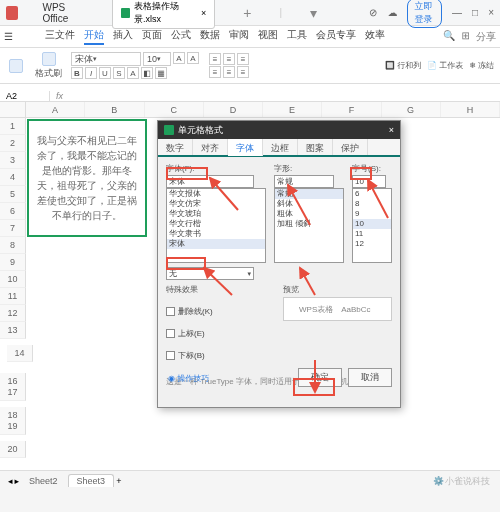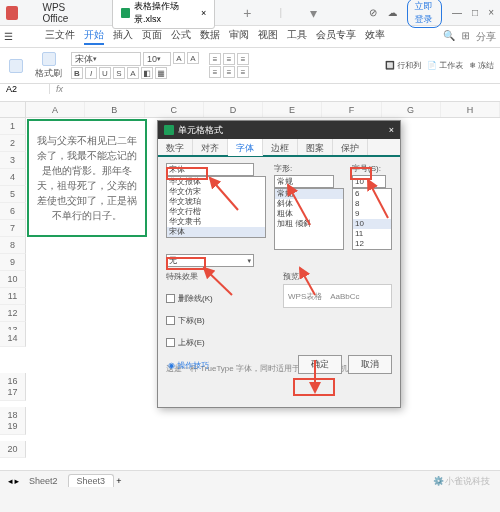--- a/index.html
+++ b/index.html
@@ -22,21 +22,21 @@
 .toolbar{height:36px;background:#fff;display:flex;align-items:center;gap:6px;padding:0 6px;border-bottom:1px solid #ddd;font-size:9px;color:#555}
 .tbtn{display:flex;flex-direction:column;align-items:center;gap:1px;padding:0 3px}
 .tico{width:14px;height:14px;background:#e5eef9;border:1px solid #b8d0ee;border-radius:2px}
 .fontgroup{display:flex;flex-direction:column;gap:1px}
 .fsel{border:1px solid #ccc;height:14px;display:flex;align-items:center;padding:0 3px;font-size:9px;width:70px}
 .szsel{width:28px}
 .minibtns{display:flex;gap:2px}
 .mb{width:12px;height:12px;border:1px solid #ccc;display:flex;align-items:center;justify-content:center;font-size:8px}
 .rightpanel{margin-left:auto;display:flex;gap:6px;font-size:8px;color:#555}
 .rp-item{display:flex;align-items:center;gap:2px}
-.formulabar{height:18px;background:#fff;display:flex;align-items:flex-start;border-bottom:1px solid #ddd;font-size:9px}
+.formulabar{height:18px;background:#fff;display:flex;align-items:flex-end;border-bottom:1px solid #ddd;font-size:9px}
 .cellref{width:50px;border-right:1px solid #ddd;padding:0 6px}
 .fx{padding:0 6px;color:#888;font-style:italic}
 .fcontent{flex:1;padding:0 4px;color:#333}
 .grid{position:relative;background:#fff;height:380px}
 .colheads{display:flex;height:16px;border-bottom:1px solid #ddd;background:#f8f8f8}
 .corner{width:26px;border-right:1px solid #ddd}
 .colh{flex:1;text-align:center;font-size:9px;color:#666;border-right:1px solid #eee;line-height:16px}
 .rows{position:absolute;top:16px;left:0;right:0;bottom:0}
 .rowh{position:absolute;left:0;width:26px;text-align:center;font-size:9px;color:#666;border-right:1px solid #ddd;border-bottom:1px solid #eee;background:#f8f8f8;line-height:17px;height:17px}
 .cellA2{position:absolute;left:27px;top:17px;width:120px;height:118px;border:2px solid #1e9e5a;padding:8px;font-size:10px;color:#666;line-height:1.5;text-align:center;display:flex;align-items:center}
@@ -44,28 +44,28 @@
 .dtitle{height:18px;background:#333;color:#fff;display:flex;align-items:center;padding:0 6px;font-size:9px}
 .dtitle .dico{width:10px;height:10px;background:#1e9e5a;margin-right:4px;border-radius:1px}
 .dclose{margin-left:auto;cursor:pointer}
 .dtabs{display:flex;height:18px;border-bottom:2px solid #0f766e;background:#f5f5f5;font-size:9px}
 .dtab{padding:0 8px;line-height:18px;color:#555;border-right:1px solid #ddd}
 .dtab.act{background:#fff;border-bottom:1px solid #fff;margin-bottom:-1px;color:#2a7ae2}
 .dbody{padding:6px 8px;font-size:9px;color:#444;position:relative}
 .drow{display:flex;gap:8px;margin-bottom:2px}
 .dcol{flex:1}
 .dlbl{font-size:8px;color:#555;margin-bottom:1px}
-.dlist{border:1px solid #999;background:#fff;height:62px;overflow:hidden;font-size:8px}
+.dlist{border:1px solid #999;background:#fff;height:75px;overflow:hidden;font-size:8px}
 .dlist .it{padding:0 2px;line-height:10px}
 .dlist .sel{background:#e0e8f5}
 .dsel{border:1px solid #999;background:#fff;height:13px;font-size:8px;padding:0 2px;display:flex;align-items:center;justify-content:space-between;width:88px}
 .arrw{font-size:7px;color:#555}
 .dchk{display:flex;align-items:center;gap:3px;font-size:8px;margin:11px 0}
 .chkbox{width:9px;height:9px;border:1px solid #888;background:#fff}
-.preview{border:1px solid #ccc;background:#fff;height:24px;margin-top:2px;display:flex;align-items:center;padding:0 4px;font-size:8px;color:#888}
+.preview{border:1px solid #ccc;background:#fff;height:24px;margin-top:2px;display:flex;align-items:center;padding:0 15px;font-size:8px;color:#888}
 .dfoot{position:absolute;bottom:6px;right:8px;display:flex;gap:6px}
 .dbtn{border:1px solid #999;background:#f8f8f8;padding:2px 12px;font-size:9px}
 .hint{font-size:8px;color:#888;margin-top:4px}
 .oplink{position:absolute;bottom:9px;left:10px;color:#2a7ae2;font-size:8px}
 .redbox{position:absolute;border:2px solid #e74c3c;pointer-events:none;z-index:20}
 .bottomtabs{position:absolute;bottom:22px;left:0;right:0;height:20px;background:#f5f5f5;border-top:1px solid #ddd;display:flex;align-items:center;gap:2px;padding:0 8px;font-size:9px}
 .sheet{padding:1px 8px;color:#666}
 .sheet.a{background:#fff;border:1px solid #ccc;border-bottom:none;border-radius:3px 3px 0 0}
 .watermark{position:absolute;bottom:24px;right:10px;font-size:9px;color:#bbb;z-index:5}
 .colorswatch{width:50px;height:11px;border:1px solid #999;background:linear-gradient(90deg,#000 70%,#666 70%);display:inline-block}
@@ -199,21 +199,21 @@
       <div class="rowh" style="top: 51px;">4</div>
       <div class="rowh" style="top: 68px;">5</div>
       <div class="rowh" style="top: 85px;">6</div>
       <div class="rowh" style="top: 102px;">7</div>
       <div class="rowh" style="top: 119px;">8</div>
       <div class="rowh" style="top: 136px;">9</div>
       <div class="rowh" style="top: 153px;">10</div>
       <div class="rowh" style="top: 170px;">11</div>
       <div class="rowh" style="top: 187px;">12</div>
       <div class="rowh" style="top: 204px;">13</div>
-      <div class="rowh" style="top: 212px;">14</div>
+      <div class="rowh" style="top: 227px; margin-left: 7px;">14</div>
       <div class="rowh" style="top: 238px; margin-top: 20px;">15</div>
       <div class="rowh" style="top: 255px;">16</div>
       <div class="rowh" style="top: 266px;">17</div>
       <div class="rowh" style="top: 289px;">18</div>
       <div class="rowh" style="top: 300px;">19</div>
       <div class="rowh" style="top: 323px;">20</div>
     </div>
   <div class="cellA2">我与父亲不相见已二年余了，我最不能忘记的是他的背影。那年冬天，祖母死了，父亲的差使也交卸了，正是祸不单行的日子。</div>
 </div>
 
@@ -227,20 +227,21 @@
     <div class="dtab">数字</div>
     <div class="dtab">对齐</div>
     <div class="dtab act">字体</div>
     <div class="dtab">边框</div>
     <div class="dtab">图案</div>
     <div class="dtab">保护</div>
   </div>
   <div class="dbody">
     <div class="drow">
       <div class="dcol">
+        <div class="dlbl">字体(F):</div>
         <div class="dsel">
             <span>宋体</span>
           </div>
         <div class="dlist">
           <div class="it">华文报体</div>
           <div class="it">华文仿宋</div>
           <div class="it">华文琥珀</div>
           <div class="it">华文行楷</div>
           <div class="it">华文隶书</div>
           <div class="it sel">宋体</div>
@@ -283,25 +284,25 @@
     </div>
     <div class="drow" style="margin-top:4px">
       <div class="dcol">
         <div class="dlbl">特殊效果</div>
         <div class="dchk">
             <div class="chkbox"></div>
             <span>删除线(K)</span>
           </div>
         <div class="dchk">
             <div class="chkbox"></div>
-            <span>下标(B)</span>
+            <span>上标(E)</span>
           </div>
         <div class="dchk">
             <div class="chkbox"></div>
-            <span>上标(E)</span>
+            <span>下标(B)</span>
           </div>
       </div>
       <div class="dcol">
         <div class="dlbl">预览</div>
         <div class="preview">WPS表格　AaBbCc</div>
       </div>
     </div>
     <div class="hint">这是一种 TrueType 字体，同时适用于屏幕和打印机。</div>
     <div class="oplink">◉ <span>操作技巧</span></div>
     <div class="dfoot">

